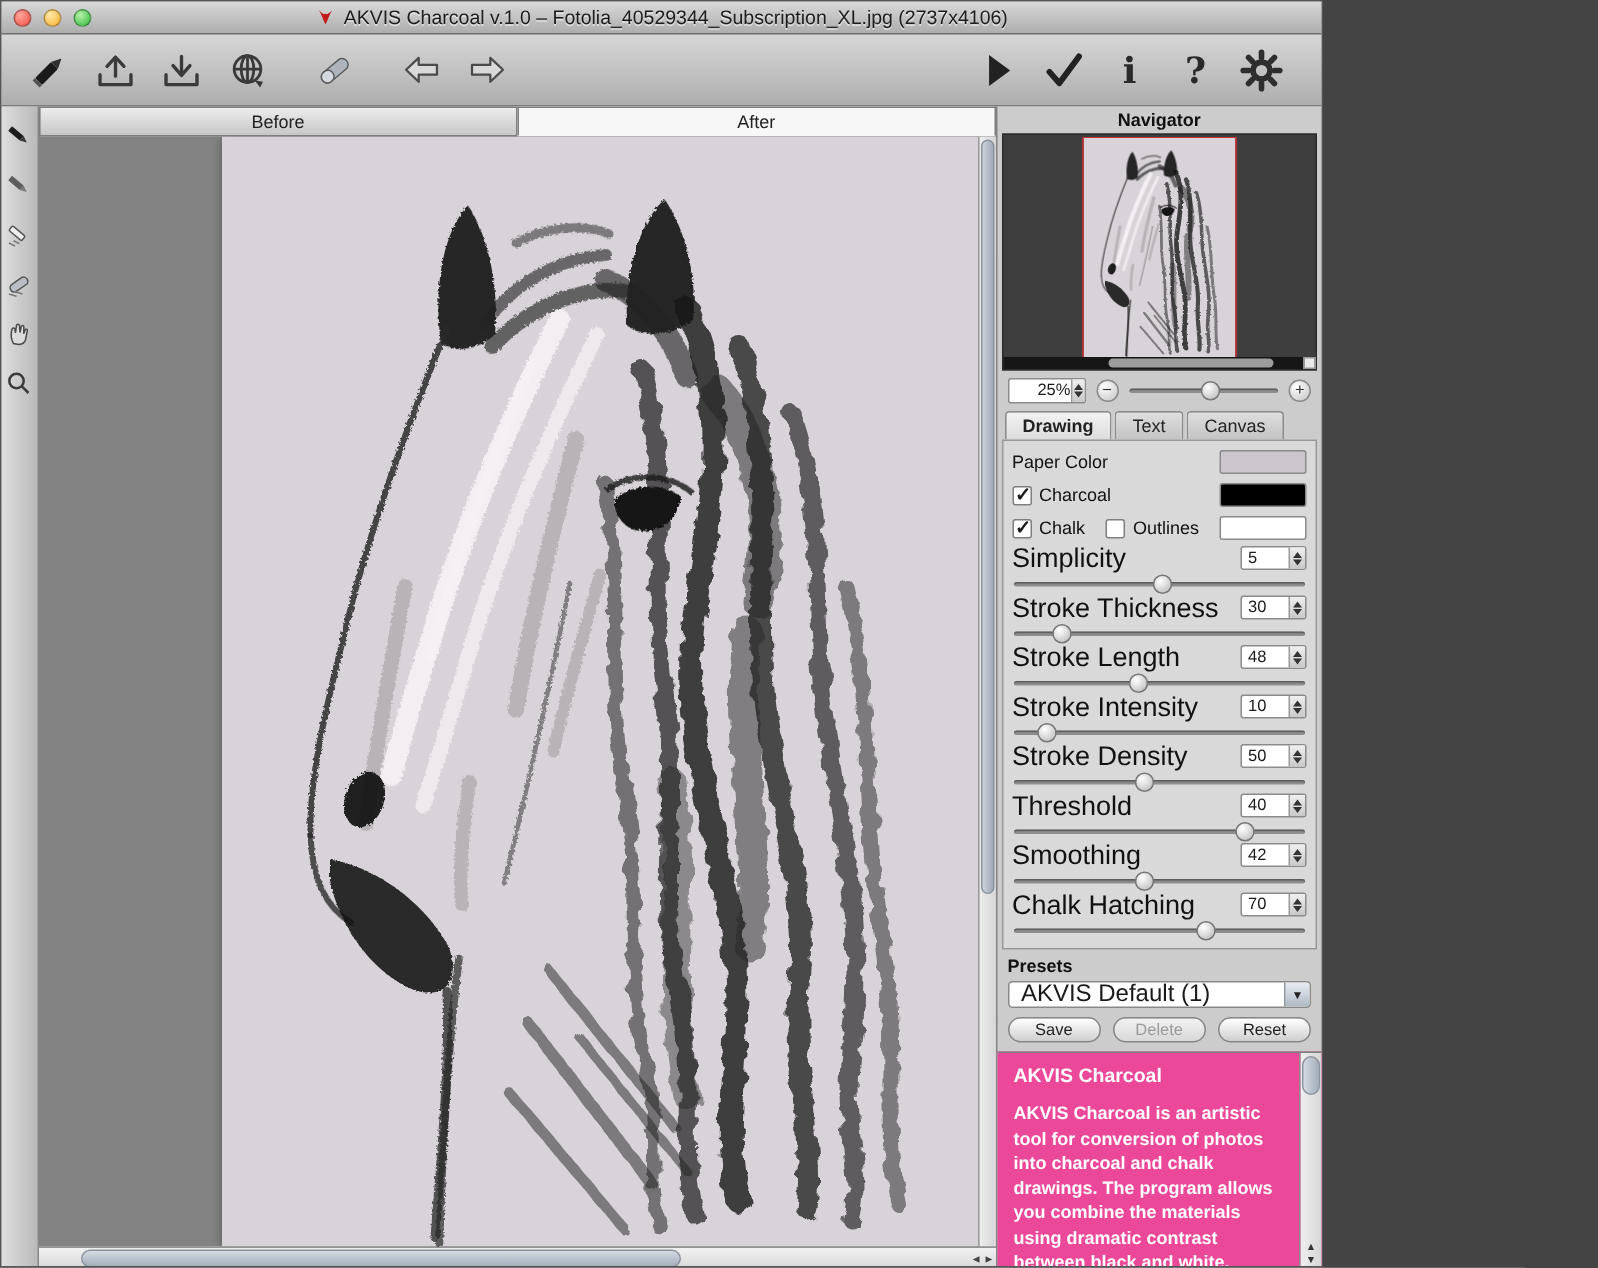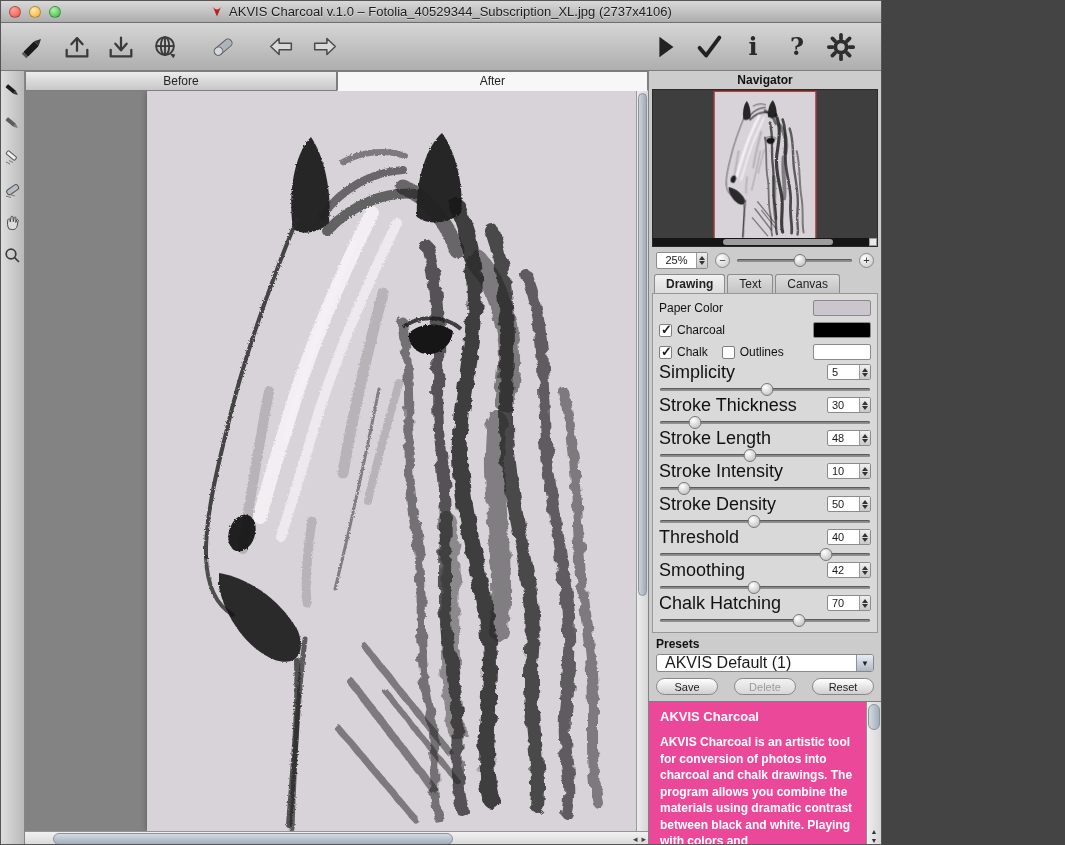--- a/index.html
+++ b/index.html
@@ -53,21 +53,21 @@
   .nav-view{height:158px;margin:0 3px;background:#3e3e3e;position:relative;border:1px solid #2a2a2a;}
   .nav-thumb{position:absolute;left:50%;top:2px;transform:translateX(-50%);width:101px;height:146px;background:#d8d3d8;outline:1px solid #cc3333;}
   .nav-thumb svg{width:100%;height:100%;display:block;}
   .nav-hbar{position:absolute;left:0;right:8px;bottom:0;height:8px;background:#161616;}
   .nav-hbar .thumb{position:absolute;left:70px;width:110px;top:1px;bottom:1px;background:#9d9d9d;border-radius:3px;}
   .nav-corner{position:absolute;right:0;bottom:0;width:8px;height:8px;background:#e9e9e9;border:1px solid #9a9a9a;}
 
   
   .zoom-row{height:26px;display:flex;align-items:center;padding:0 7px;gap:7px;}
   .zoom-spin{width:52px;height:17px;background:#fff;border:1px solid #8b8b8b;border-radius:2px;display:flex;align-items:center;}
-  .zoom-val{flex:1;text-align:center;font-size:11px;}
+  .zoom-val{flex:1;font-size:11px;padding-left:19px;}
   .spin-btns{width:11px;height:100%;border-left:1px solid #9a9a9a;display:flex;flex-direction:column;align-items:center;justify-content:center;background:linear-gradient(#efefef,#c9c9c9);}
   .tri-up{width:0;height:0;border-left:3px solid transparent;border-right:3px solid transparent;border-bottom:4px solid #333;margin-bottom:1px;}
   .tri-dn{width:0;height:0;border-left:3px solid transparent;border-right:3px solid transparent;border-top:4px solid #333;}
   .round-btn{width:15px;height:15px;border-radius:50%;background:radial-gradient(circle at 35% 30%,#ffffff,#c2c2c2);border:1px solid #8a8a8a;display:flex;align-items:center;justify-content:center;font-size:11px;line-height:1;color:#333;}
   .zoom-slider{flex:1;position:relative;height:15px;}
   .zoom-slider .groove{position:absolute;left:0;right:0;top:6px;height:3px;background:#8f8f8f;border-radius:2px;box-shadow:inset 0 1px 1px rgba(0,0,0,.4);}
   .zoom-slider .knob{position:absolute;top:1px;width:13px;height:13px;border-radius:50%;background:radial-gradient(circle at 35% 30%,#ffffff,#b5b5b5);border:1px solid #777;transform:translateX(-50%);}
 
   
   .set-tabs{height:20px;display:flex;align-items:flex-end;padding-left:5px;gap:2px;}
@@ -92,21 +92,21 @@
   .strack{position:relative;height:14px;margin-top:1px;}
   .sgroove{position:absolute;left:1px;right:1px;top:6px;height:3px;background:#8f8f8f;border-radius:2px;box-shadow:inset 0 1px 1px rgba(0,0,0,.4);}
   .sthumb{position:absolute;top:1px;width:13px;height:13px;border-radius:50%;background:radial-gradient(circle at 35% 30%,#ffffff,#b5b5b5);border:1px solid #777;transform:translateX(-50%);}
 
   
   .presets{height:68px;padding:4px 7px 0;}
   .presets-title{font-weight:bold;font-size:12px;margin-bottom:3px;color:#111;}
   .preset-combo{height:18px;background:#fff;border:1px solid #888;border-radius:3px;display:flex;align-items:center;overflow:hidden;}
   .preset-combo .val{flex:1;padding-left:8px;font-size:16px;}
   .combo-arrow{width:17px;height:100%;background:linear-gradient(#e9edf2,#aeb9c6);border-left:1px solid #8a929c;display:flex;align-items:center;justify-content:center;font-size:8px;color:#222;}
-  .preset-btns{display:flex;justify-content:space-between;margin-top:6px;gap:16px;}
+  .preset-btns{display:flex;justify-content:space-between;margin-top:6px;}
   .aq-btn{width:62px;height:17px;border-radius:9px;border:1px solid #878787;background:linear-gradient(#ffffff,#cfcfcf);font-size:11px;color:#222;display:flex;align-items:center;justify-content:center;}
   .aq-btn.disabled{color:#9b9b9b;background:linear-gradient(#f2f2f2,#d8d8d8);}
 
   
   .desc{flex:1;background:#9a9a9a;color:#ffffff;font-weight:bold;position:relative;padding:7px 24px 4px 11px;overflow:hidden;border-top:1px solid #7d7d7d;}
   .desc-title{font-size:13px;margin-bottom:10px;}
   .desc-body{font-size:12px;line-height:1.38;}
   .desc-scroll{position:absolute;right:0;top:0;bottom:0;width:15px;background:linear-gradient(to right,#efefef,#d6d6d6);border-left:1px solid #8f8f8f;}
   .desc-scroll .thumb{position:absolute;left:1px;right:1px;top:2px;height:26px;border-radius:6px;background:linear-gradient(to right,#d4dae1,#a3aeba);border:1px solid #8b939e;}
   .desc-scroll .btns{position:absolute;left:0;right:0;bottom:2px;display:flex;flex-direction:column;align-items:center;gap:2px;font-size:7px;color:#333;}

